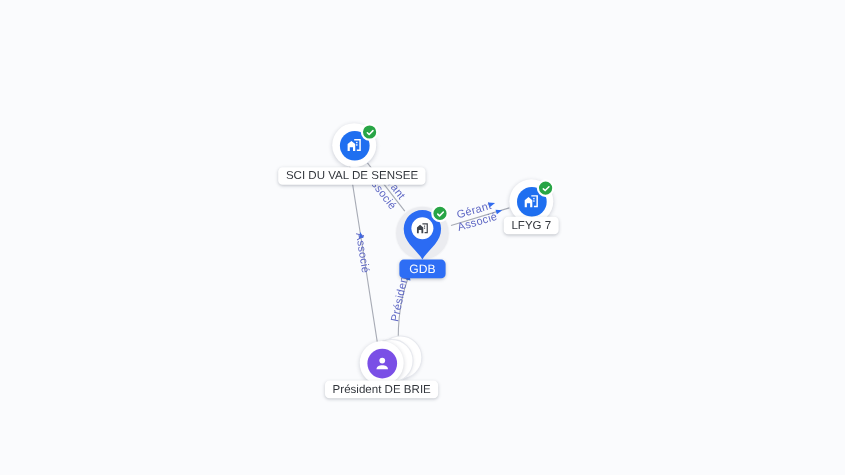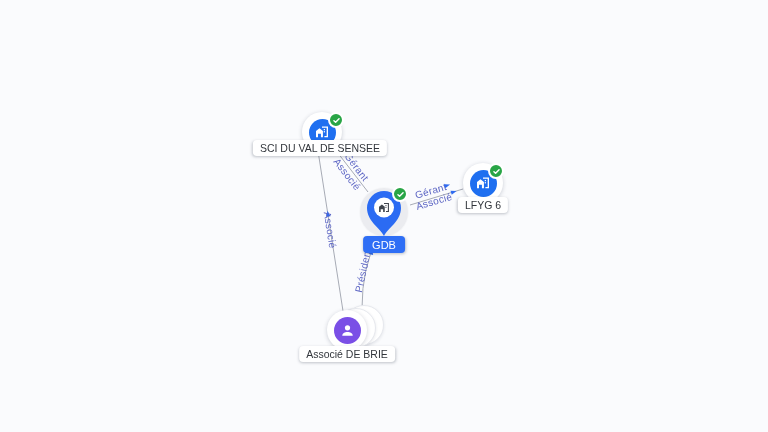--- a/index.html
+++ b/index.html
@@ -103,42 +103,42 @@
               <rect x="14.6" y="10.7" width="1.9" height="1.9"></rect>
             </g>
           </svg>
         </div>
       </div>
       <div class="badge" style="left:328px;top:112px;">
         <svg width="9" height="9" viewBox="0 0 12 12">
             <path d="M2.6,6.2 L4.8,8.3 L9.4,3.7" stroke="#ffffff" stroke-width="1.9" fill="none" stroke-linecap="round" stroke-linejoin="round"></path>
           </svg>
       </div>
-      <div class="nlabel" style="left:320px;top:140px;">SCI DU VAL DE SENSEE</div>
+      <div class="nlabel" style="left:320px;top:152px;">SCI DU VAL DE SENSEE</div>
     </div>
 
     <div>
       <div class="disc" style="left:463px;top:163px;">
         <div class="inner blue">
           <svg width="16" height="16" viewBox="0 0 24 24">
             <g fill="#ffffff">
               <path d="M3,20 V10.5 L8.2,6.2 L13.4,10.5 V20 H10.4 V14.8 H6 V20 Z"></path>
               <path d="M12,3.6 V5.6 H19 V18 H15.6 V20 H21 V3.6 Z"></path>
               <rect x="14.6" y="7.4" width="1.9" height="1.9"></rect>
               <rect x="14.6" y="10.7" width="1.9" height="1.9"></rect>
             </g>
           </svg>
         </div>
       </div>
       <div class="badge" style="left:488px;top:163px;">
         <svg width="9" height="9" viewBox="0 0 12 12">
             <path d="M2.6,6.2 L4.8,8.3 L9.4,3.7" stroke="#ffffff" stroke-width="1.9" fill="none" stroke-linecap="round" stroke-linejoin="round"></path>
           </svg>
       </div>
-      <div class="nlabel" style="left:483px;top:197px;">LFYG 6</div>
+      <div class="nlabel" style="left:483px;top:197px;">LFYG 7</div>
     </div>
 
     <div>
       <div class="halo" style="left:360px;top:188px;"></div>
       <svg class="pin" style="left:362px;top:188px;" width="44" height="54" viewBox="0 0 44 54">
         <path d="M22,48 C18,40 5,33 5,20 A17,17 0 1 1 39,20 C39,33 26,40 22,48 Z" fill="var(--pin-blue,#2b6bf3)"></path>
         <circle cx="22" cy="19.5" r="10" fill="#ffffff"></circle>
         <g transform="translate(15.4,13) scale(0.55)" fill="#40454d">
           <path d="M3,20 V10.5 L8.2,6.2 L13.4,10.5 V20 H10.4 V14.8 H6 V20 Z"></path>
           <path d="M12,3.6 V5.6 H19 V18 H15.6 V20 H21 V3.6 Z"></path>
@@ -160,17 +160,17 @@
       <div class="disc" style="left:327px;top:310px;">
         <div class="inner purple">
           <svg width="17" height="17" viewBox="0 0 24 24">
             <g fill="#ffffff">
               <circle cx="12" cy="8.2" r="3.7"></circle>
               <path d="M4.6,19.4 C4.6,15.9 8,14.1 12,14.1 C16,14.1 19.4,15.9 19.4,19.4 Z"></path>
             </g>
           </svg>
         </div>
       </div>
-      <div class="nlabel" style="left:347px;top:346px;">Associé DE BRIE</div>
+      <div class="nlabel" style="left:347px;top:346px;">Président DE BRIE</div>
     </div>
 
   </div>
 </div>
 
 </body></html>

